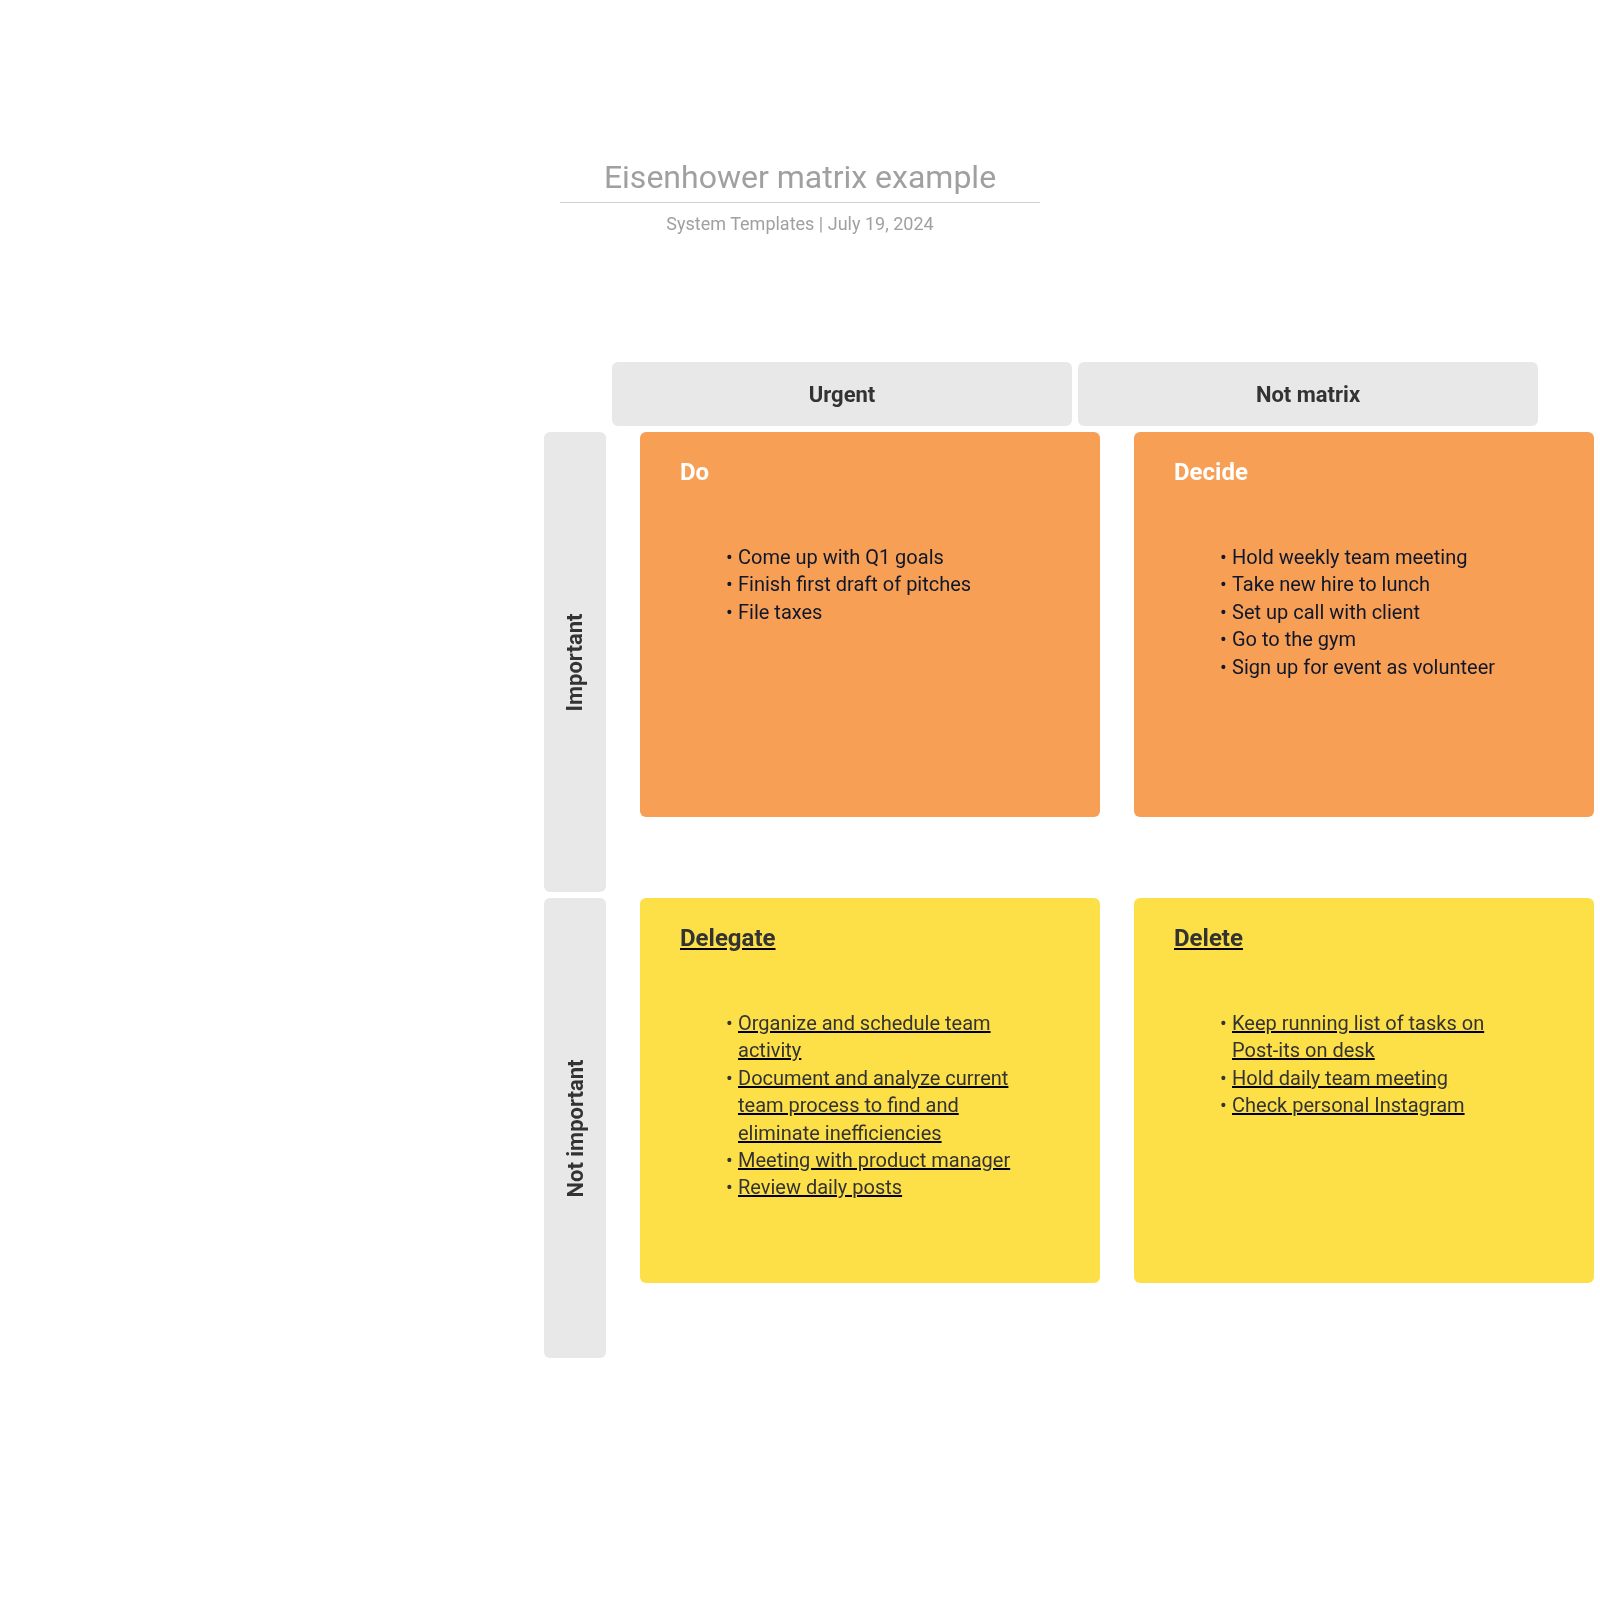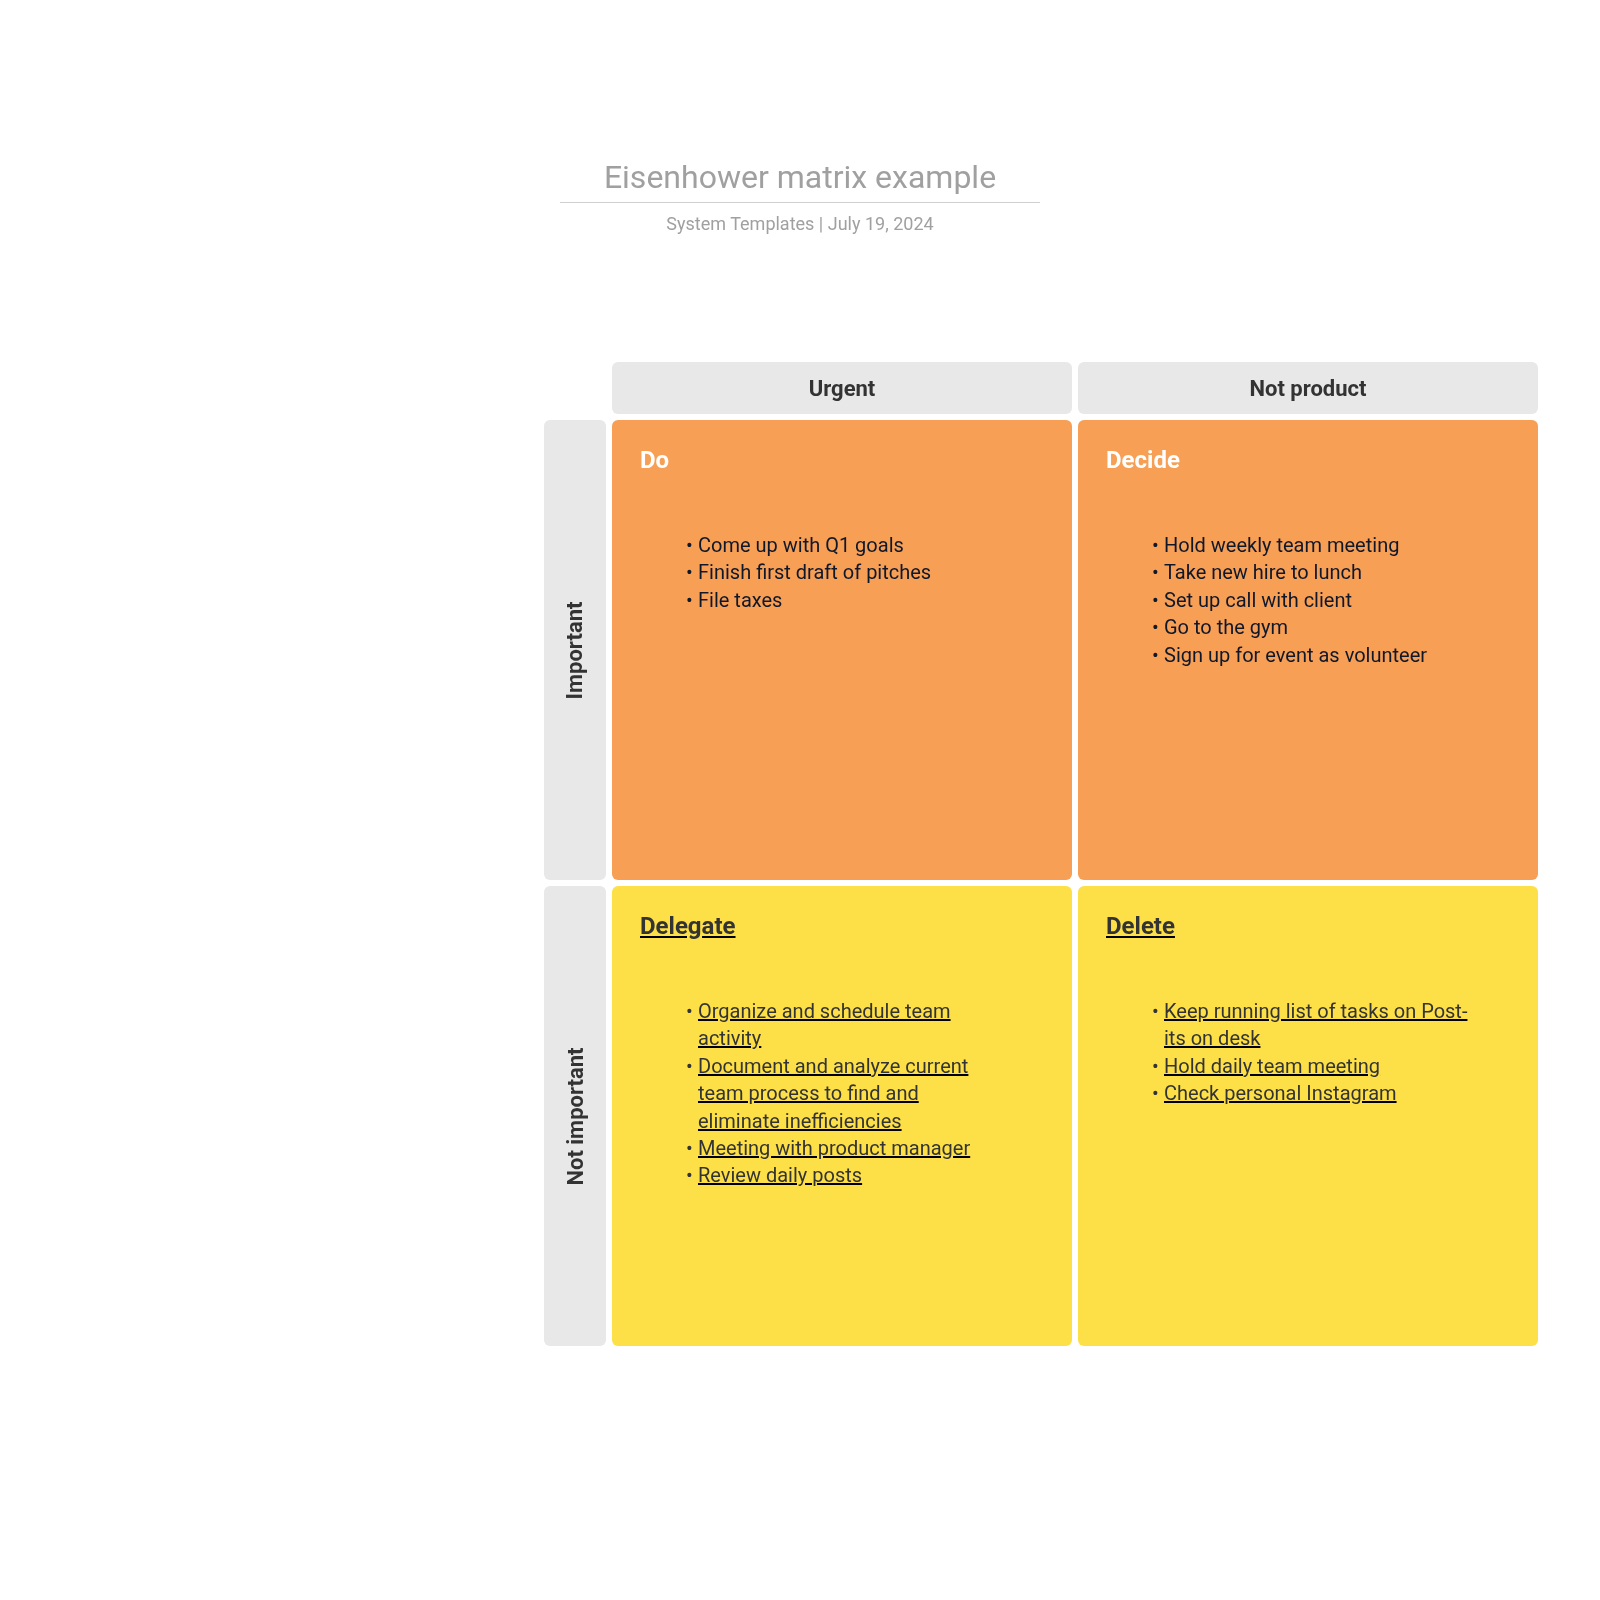--- a/index.html
+++ b/index.html
@@ -39,21 +39,21 @@
     top: 362px;
     left: 544px;
   }
   .col-headers {
     display: flex;
     margin-left: 68px;
     gap: 6px;
   }
   .col-header {
     width: 460px;
-    height: 52px;
+    height: 64px;
     background: #e8e8e8;
     border-radius: 6px;
     display: flex;
     align-items: center;
     justify-content: center;
     font-size: 22px;
     font-weight: 700;
     color: #333;
   }
   .row {
@@ -72,24 +72,25 @@
   }
   .row-header span {
     transform: rotate(-90deg);
     white-space: nowrap;
     font-size: 22px;
     font-weight: 700;
     color: #333;
   }
   .cell {
     width: 460px;
-    height: 460px;
+    height: 385px;
     border-radius: 6px;
-    padding: 26px 28px;
+    padding: 26px 40px;
     box-sizing: border-box;
+    margin-left: 28px;
   }
   .cell.dark {
     background: #f79f55;
   }
   .cell.light {
     background: #fde047;
     text-decoration: underline;
   }
   .cell-title {
     font-size: 24px;
@@ -135,21 +136,21 @@
   <div class="title-underline"></div>
   <div class="subtitle">
     <span>System Templates</span><span>  |  </span><span>July 19, 2024</span>
   </div>
 </div>
 
 <div class="matrix">
 
   <div class="col-headers">
     <div class="col-header">Urgent</div>
-    <div class="col-header">Not product</div>
+    <div class="col-header">Not matrix</div>
   </div>
 
   <div class="row">
     <div class="row-header">
       <span>Important</span>
     </div>
     <div class="cell dark">
       <div class="cell-title">Do</div>
       <ul>
           <li>Come up with Q1 goals</li>

